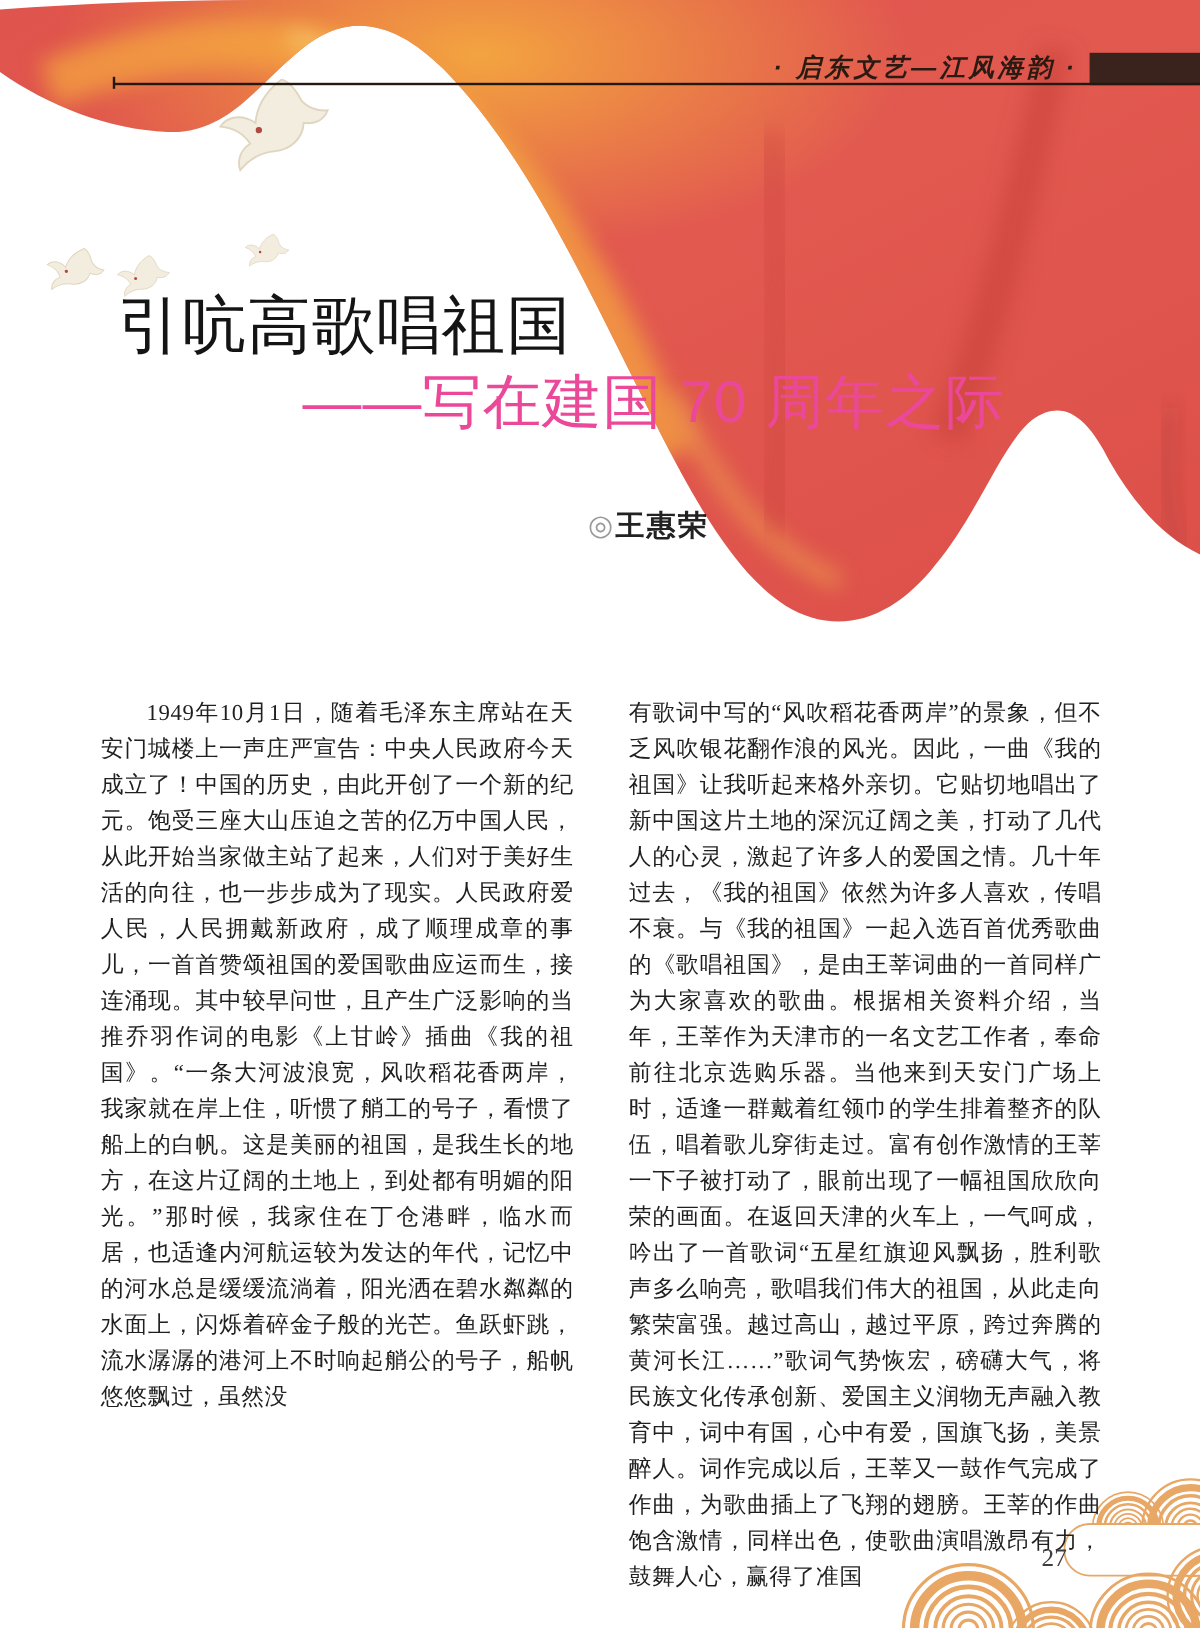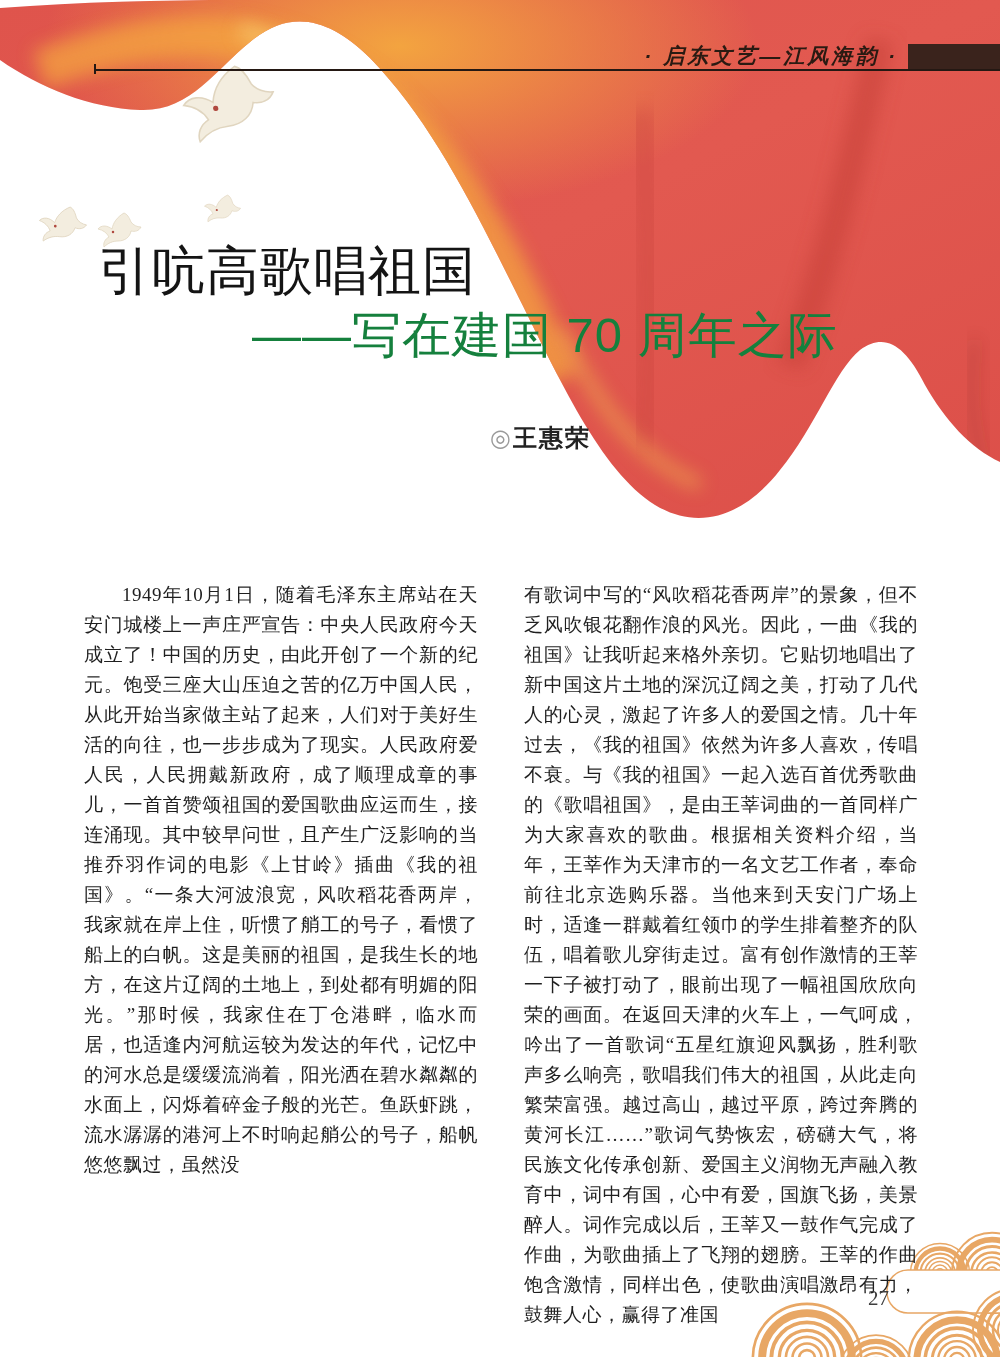--- a/index.html
+++ b/index.html
@@ -16,21 +16,21 @@
   #header-bar{top:44px;left:908px;width:92px;height:27px;background:#3a231c;z-index:4;}
   #header-rule{top:69px;left:95px;width:905px;border-top:2px solid #241813;z-index:4;}
   #header-tick{top:64px;left:94px;width:2px;height:10px;background:#241813;z-index:4;}
   
   #title-line1{
     top:236px;left:98px;font-family:"Liberation Sans","DejaVu Sans",sans-serif;
     font-weight:300;font-size:53px;letter-spacing:1px;color:#141414;z-index:5;
   }
   #title-line2{
     top:303px;left:252px;font-family:"Liberation Sans","DejaVu Sans",sans-serif;
-    font-weight:300;font-size:49px;letter-spacing:1px;color:#15803d;z-index:5;
+    font-weight:300;font-size:49px;letter-spacing:1px;color:#ec4899;z-index:5;
   }
   
   #author{top:422px;left:458px;font-size:24px;z-index:5;
     font-family:"Liberation Sans","DejaVu Sans",sans-serif;margin-left:32px;}
   #author .marker{color:#9a9a9a;font-weight:700;margin-right:2px;}
   #author .name{color:#222;font-weight:700;letter-spacing:2px;}
   
   .column{top:580px;width:394px;font-size:19px;line-height:30px;
     text-align:justify;letter-spacing:0.5px;z-index:5;}
   #col-left{left:84px;}

